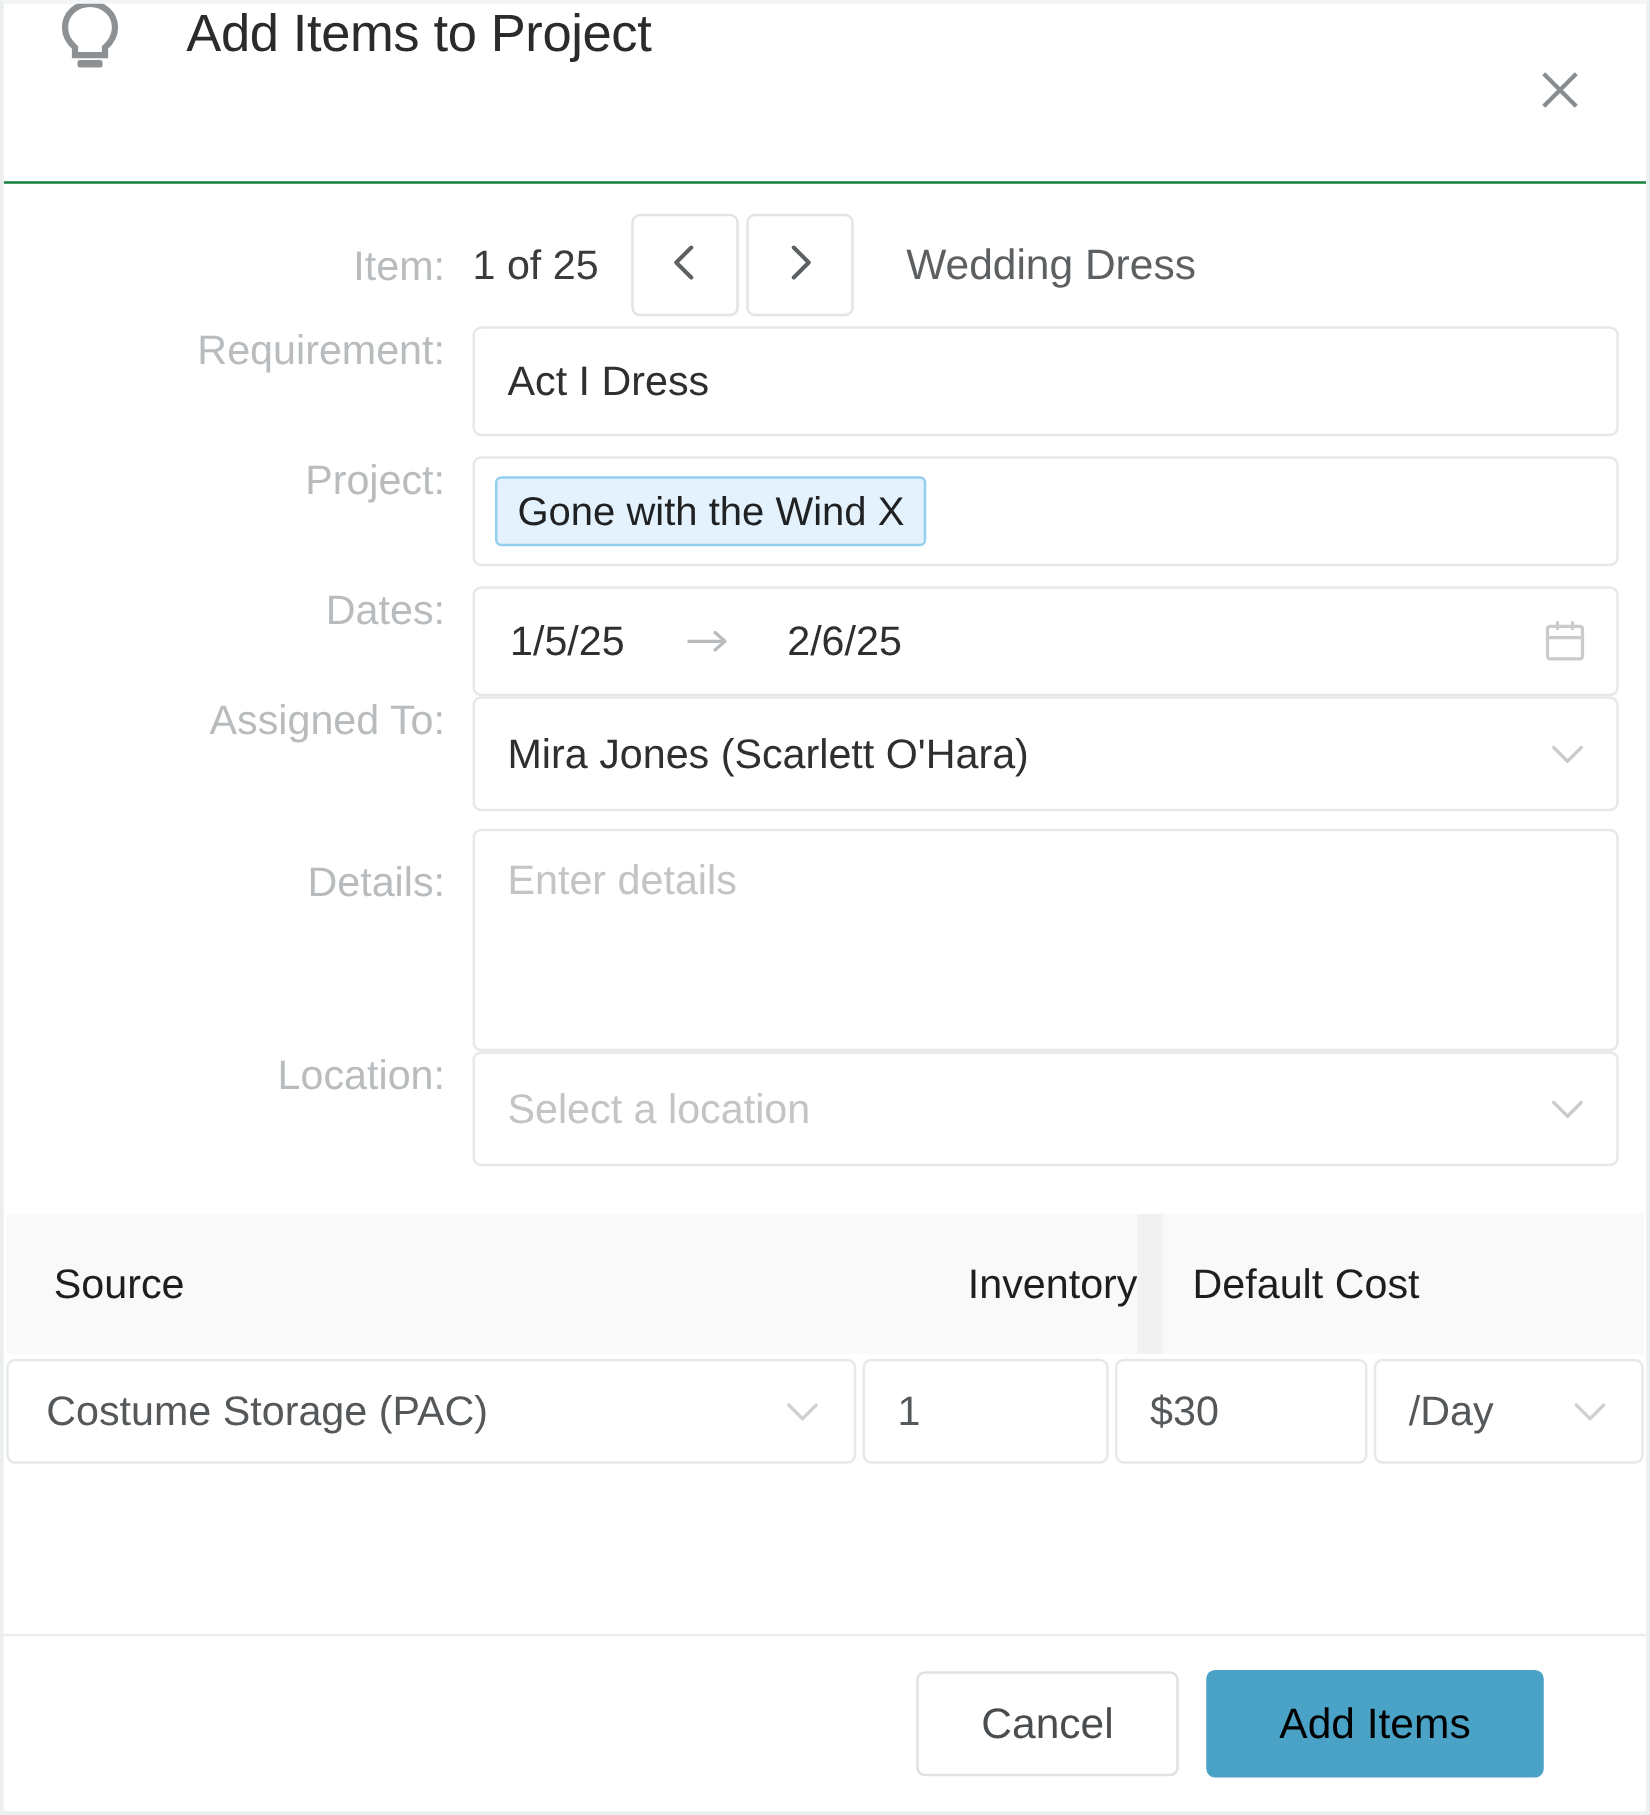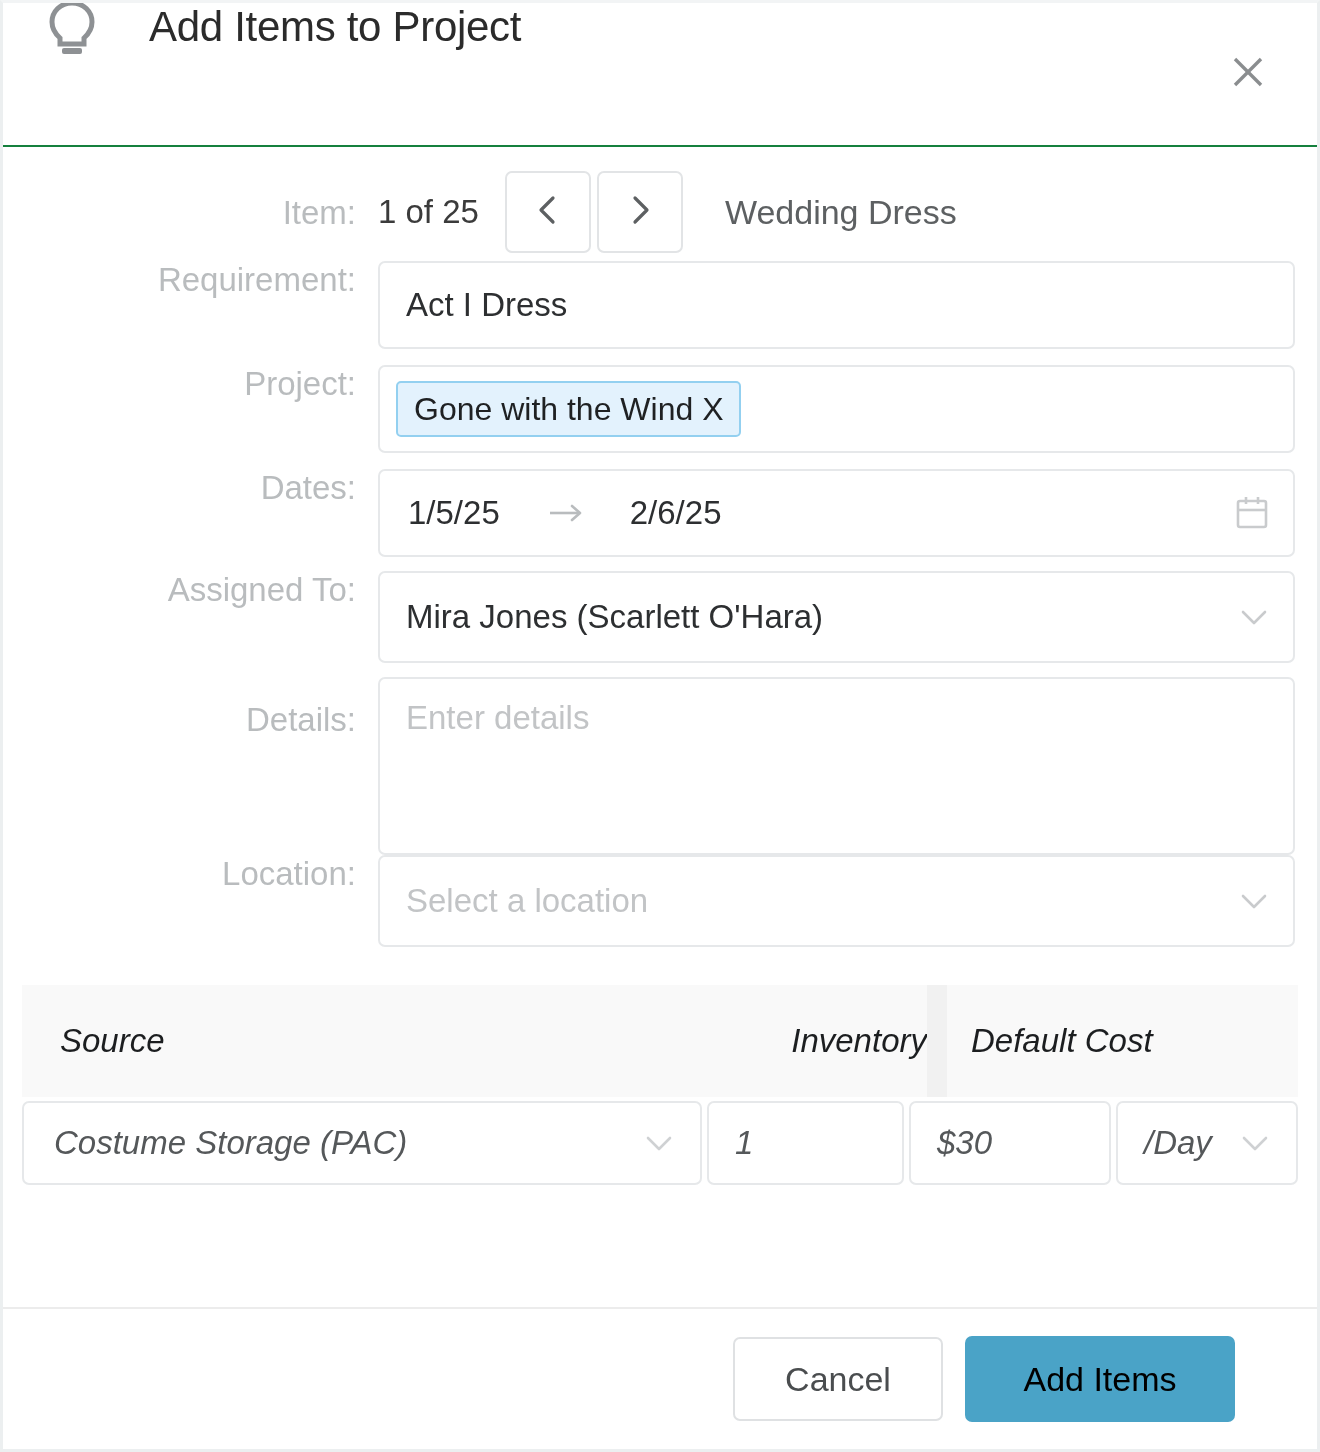--- a/index.html
+++ b/index.html
@@ -147,21 +147,21 @@
     align-items: center;
     padding: 0 16px;
     font-size: 32px;
     color: #1f2123;
     white-space: nowrap;
   }
 
   .row-requirement { margin-bottom: 16px; }
   .req-box { height: 88px; }
 
-  .row-dates { margin-bottom: 14px; }
+  .row-dates { }
   .dates-box { height: 88px; padding: 0 24px 0 28px; justify-content: flex-start; }
   .date-val { font-size: 33px; color: #2d2f31; white-space: nowrap; }
   .date-arrow {
     margin: 0 44px 0 46px;
     display: inline-flex;
     align-items: center;
   }
   .date-arrow svg { width: 40px; height: 26px; }
   .cal-icon {
     position: absolute;
@@ -188,22 +188,21 @@
     border-radius: 7px;
     background: #fff;
     height: 178px;
     padding: 20px 26px;
   }
   .details-box .placeholder { font-size: 33px; color: #c2c4c6; }
 
   
   .table-wrap {
     margin-top: 24px;
-    padding: 0 19px;
-    font-style: italic;
+    padding: 0 2px;
   }
   .table-head {
     background: #f9f9f9;
     height: 112px;
     display: flex;
     align-items: center;
     position: relative;
   }
   .th {
     font-size: 33px;

